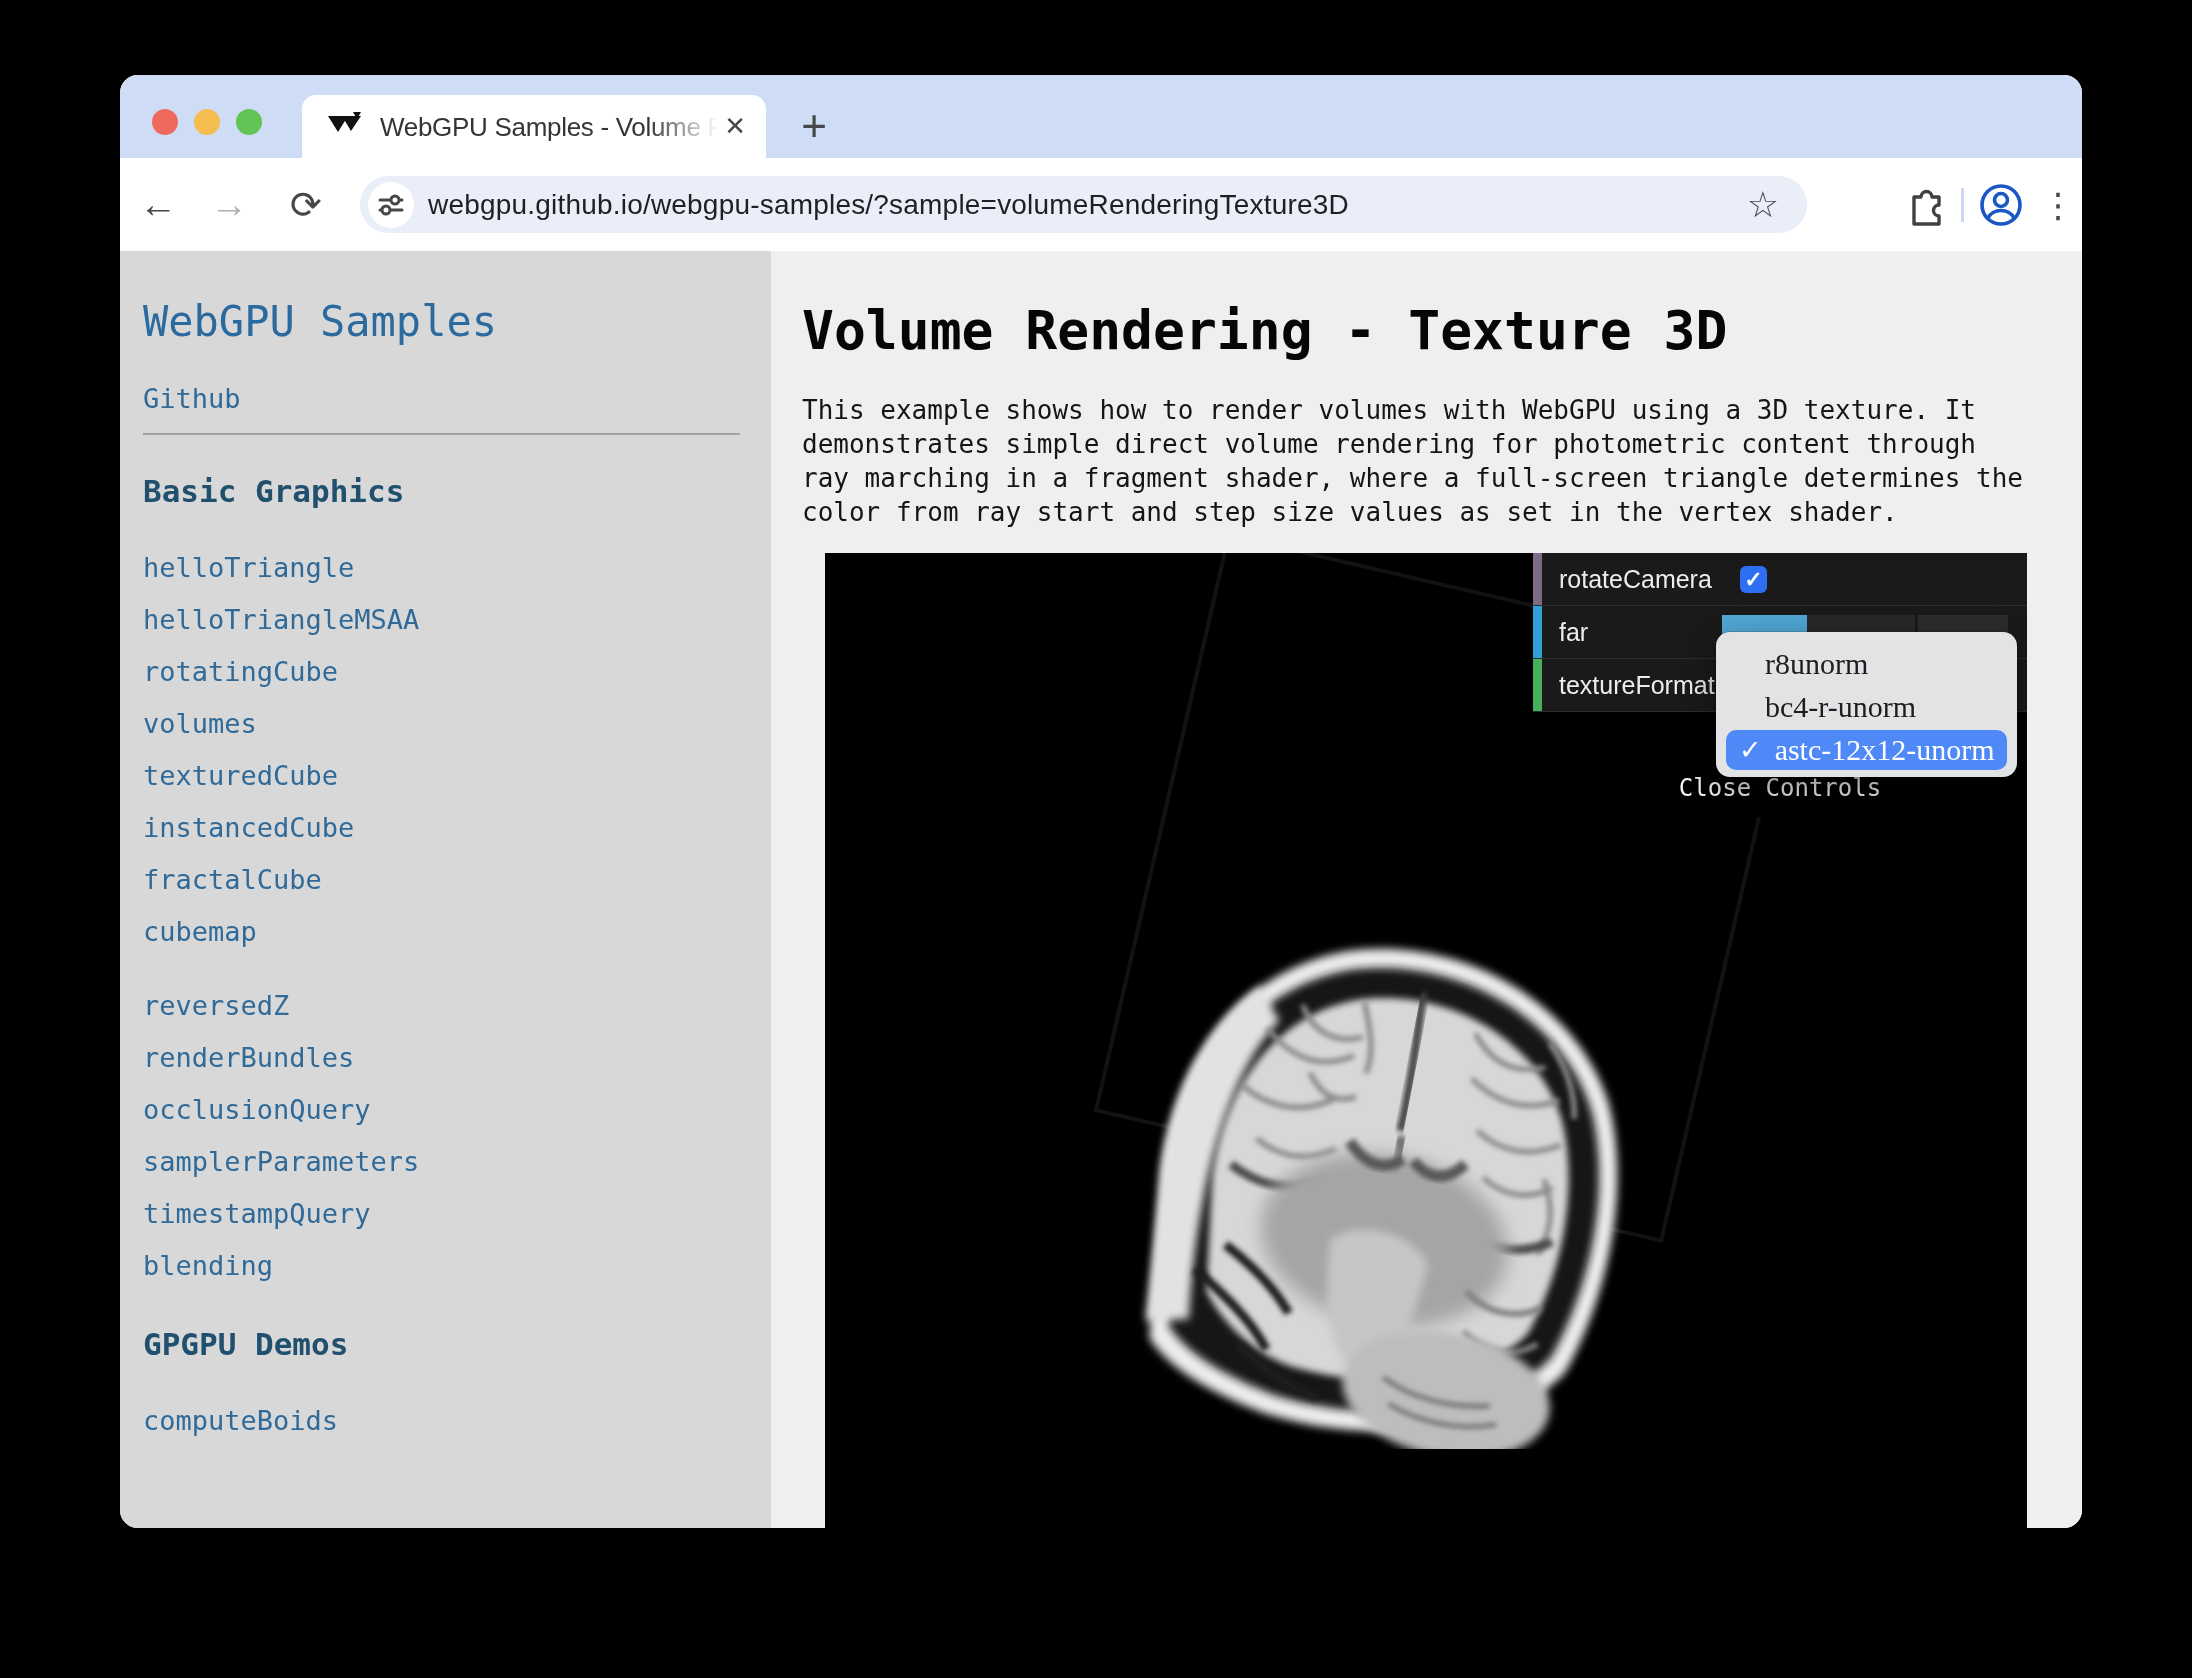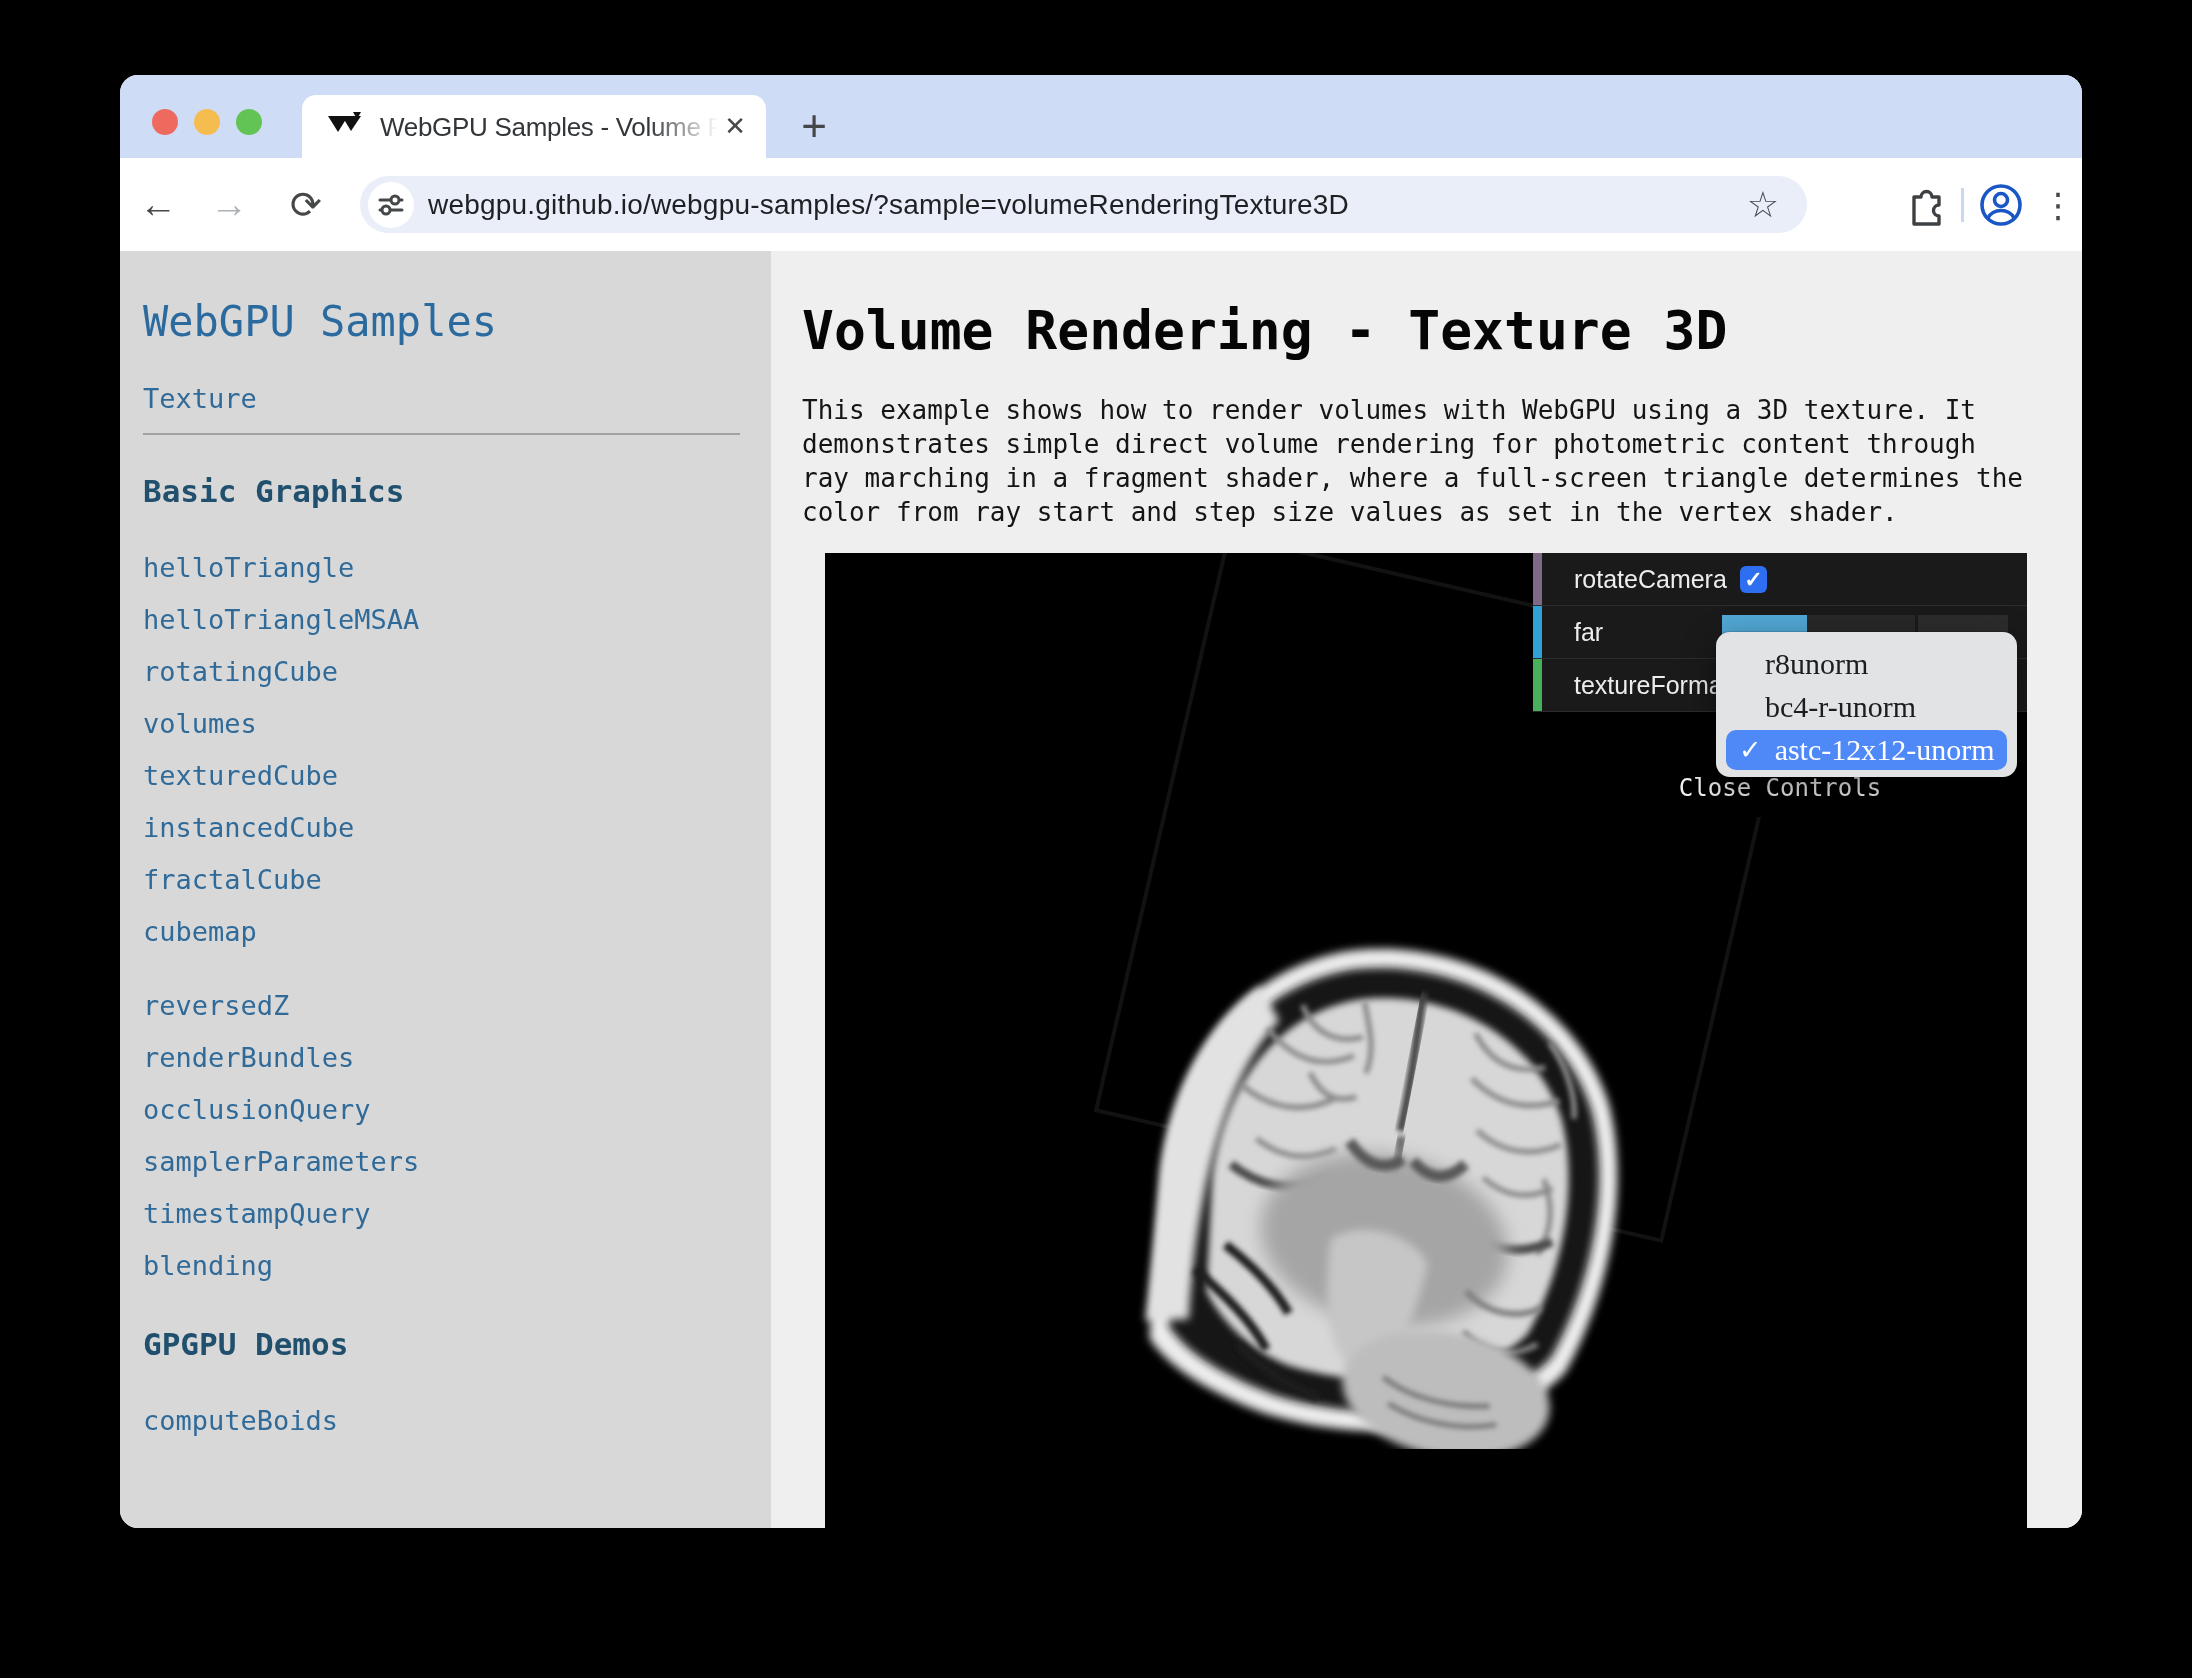--- a/index.html
+++ b/index.html
@@ -72,21 +72,21 @@
   .brain-svg { position:absolute; left:0; top:0; }
 
   .gui { position:absolute; right:0; top:0; width:494px; z-index:5;
     font-family:"Liberation Sans", sans-serif; }
   .gui-row { position:relative; height:53px; background:#1a1a1a;
     border-bottom:1px solid #2c2c31; display:flex; align-items:center; }
   .gui-row .stripe { position:absolute; left:0; top:0; bottom:0; width:9px; }
   .stripe-bool { background:#7e6a87; }
   .stripe-num { background:#2FA1D6; }
   .stripe-str { background:#47b05b; }
-  .gui-label { margin-left:41px; font-size:25px; color:#ededed; }
+  .gui-label { margin-left:26px; font-size:25px; color:#ededed; }
   .gui-checkbox { position:absolute; left:207px; top:13px; width:27px; height:27px;
     border-radius:6px; background:#2e6ff2; color:#fff; font-size:22px; font-weight:bold;
     text-align:center; line-height:27px; }
   .gui-slider { position:absolute; left:189px; top:9px; width:193px; height:36px;
     background:#282828; }
   .gui-slider .fill { height:100%; width:44%; background:#51a7d4; }
   .gui-number { position:absolute; left:385px; top:9px; width:90px; height:36px;
     background:#2c2c2c; color:#2FA1D6; font-size:25px; line-height:36px;
     padding-left:12px; }
   .gui-close { position:absolute; right:0; top:212px; width:494px; height:52px;
@@ -159,21 +159,21 @@
         <path d="M10 36 a14 12 0 0 1 26 0" fill="none" stroke="#1a56c4" stroke-width="3.6"></path>
       </svg>
       <div class="dots">⋮</div>
     </div>
   </div>
 
   <div class="content">
 
     <div class="sidebar">
       <div class="sb-title">WebGPU Samples</div>
-      <a class="sb-github" href="#">Texture</a>
+      <a class="sb-github" href="#">Github</a>
       <hr class="sb-hr">
 
       <div class="sb-heading first">Basic Graphics</div>
       <a class="sb-link first" href="#">helloTriangle</a>
       <a class="sb-link" href="#">helloTriangleMSAA</a>
       <a class="sb-link" href="#">rotatingCube</a>
       <a class="sb-link" href="#">volumes</a>
       <a class="sb-link" href="#">texturedCube</a>
       <a class="sb-link" href="#">instancedCube</a>
       <a class="sb-link" href="#">fractalCube</a>

